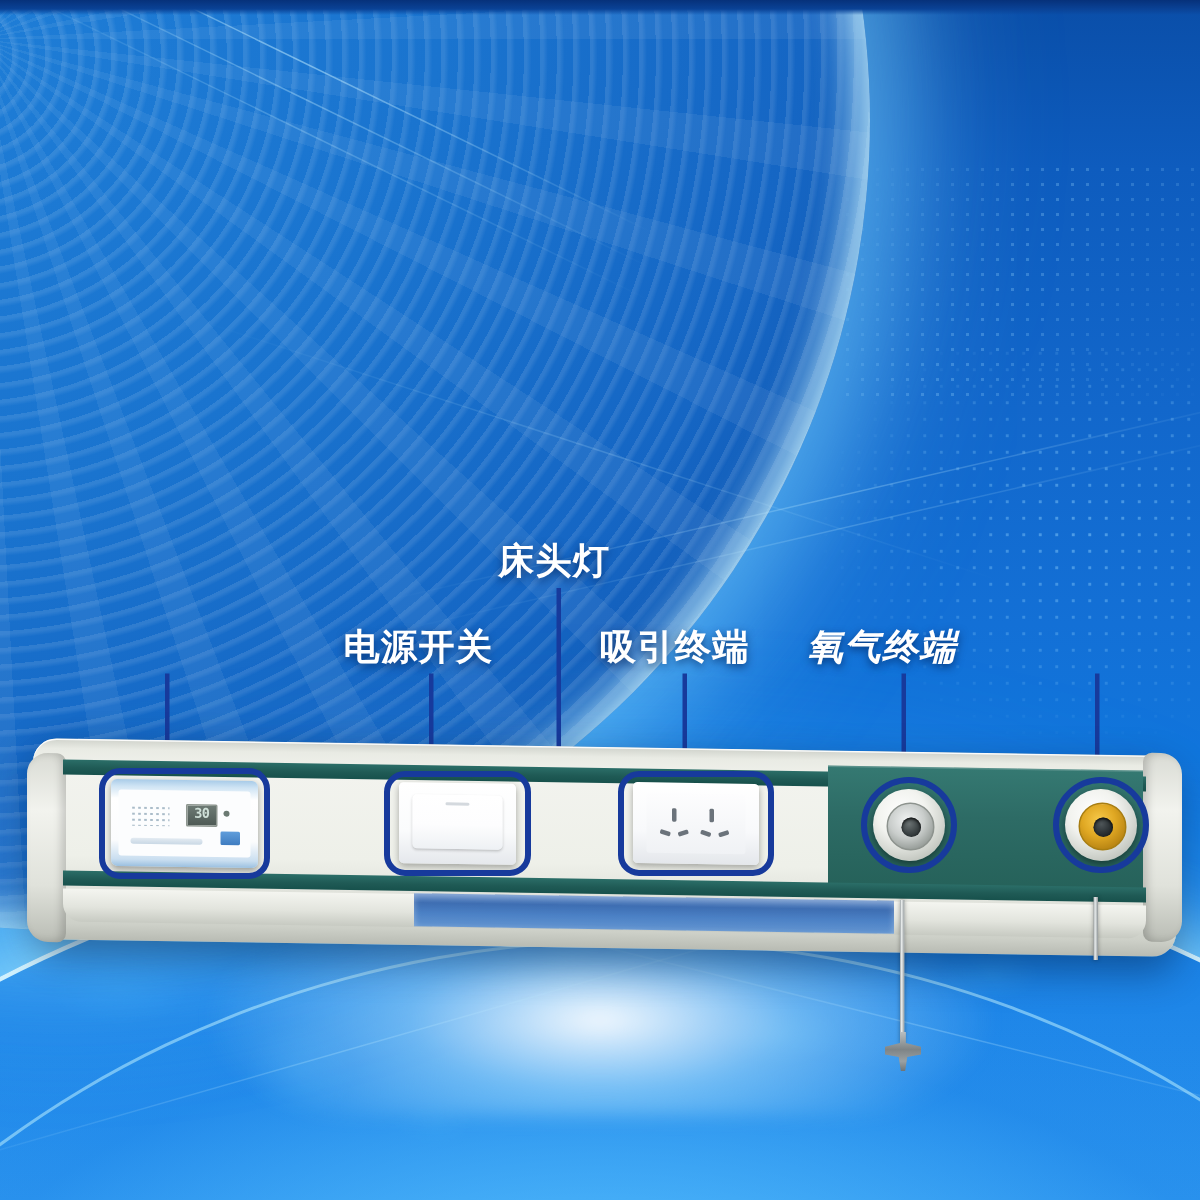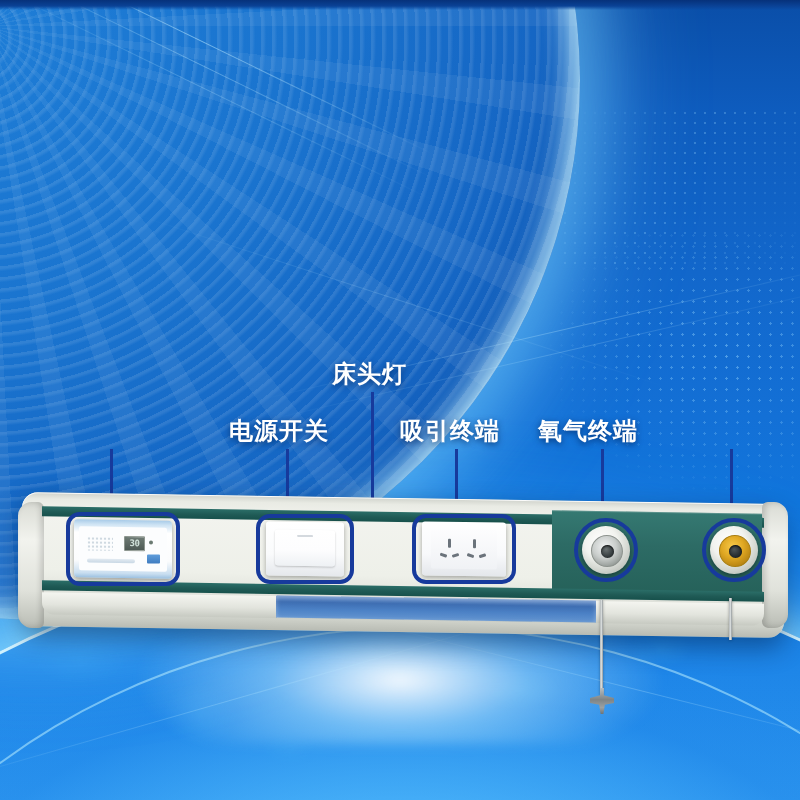--- a/index.html
+++ b/index.html
@@ -208,21 +208,21 @@
   <div class="streak s8"></div>
   <div class="s9"></div>
   <div class="bg-topband"></div>
 
   <div class="headline">
   </div>
 
   <div class="callout" style="left:229px;top:415px;">电源开关</div>
   <div class="callout" style="left:332px;top:358px;">床头灯</div>
   <div class="callout" style="left:400px;top:415px;">吸引终端</div>
-  <div class="callout" style="left:538px;top:415px;">氧气终端</div>
+  <div class="callout" style="left:538px;top:415px;font-style:italic;">氧气终端</div>
 
   <div class="leader" style="left:110px;top:449px;height:72px;"></div>
   <div class="leader" style="left:286px;top:449px;height:74px;"></div>
   <div class="leader" style="left:371px;top:392px;height:222px;"></div>
   <div class="leader" style="left:455px;top:449px;height:74px;"></div>
   <div class="leader" style="left:601px;top:449px;height:82px;"></div>
   <div class="leader" style="left:730px;top:449px;height:82px;"></div>
 
   <div class="panel-wrap">
     <div class="panel"></div>

